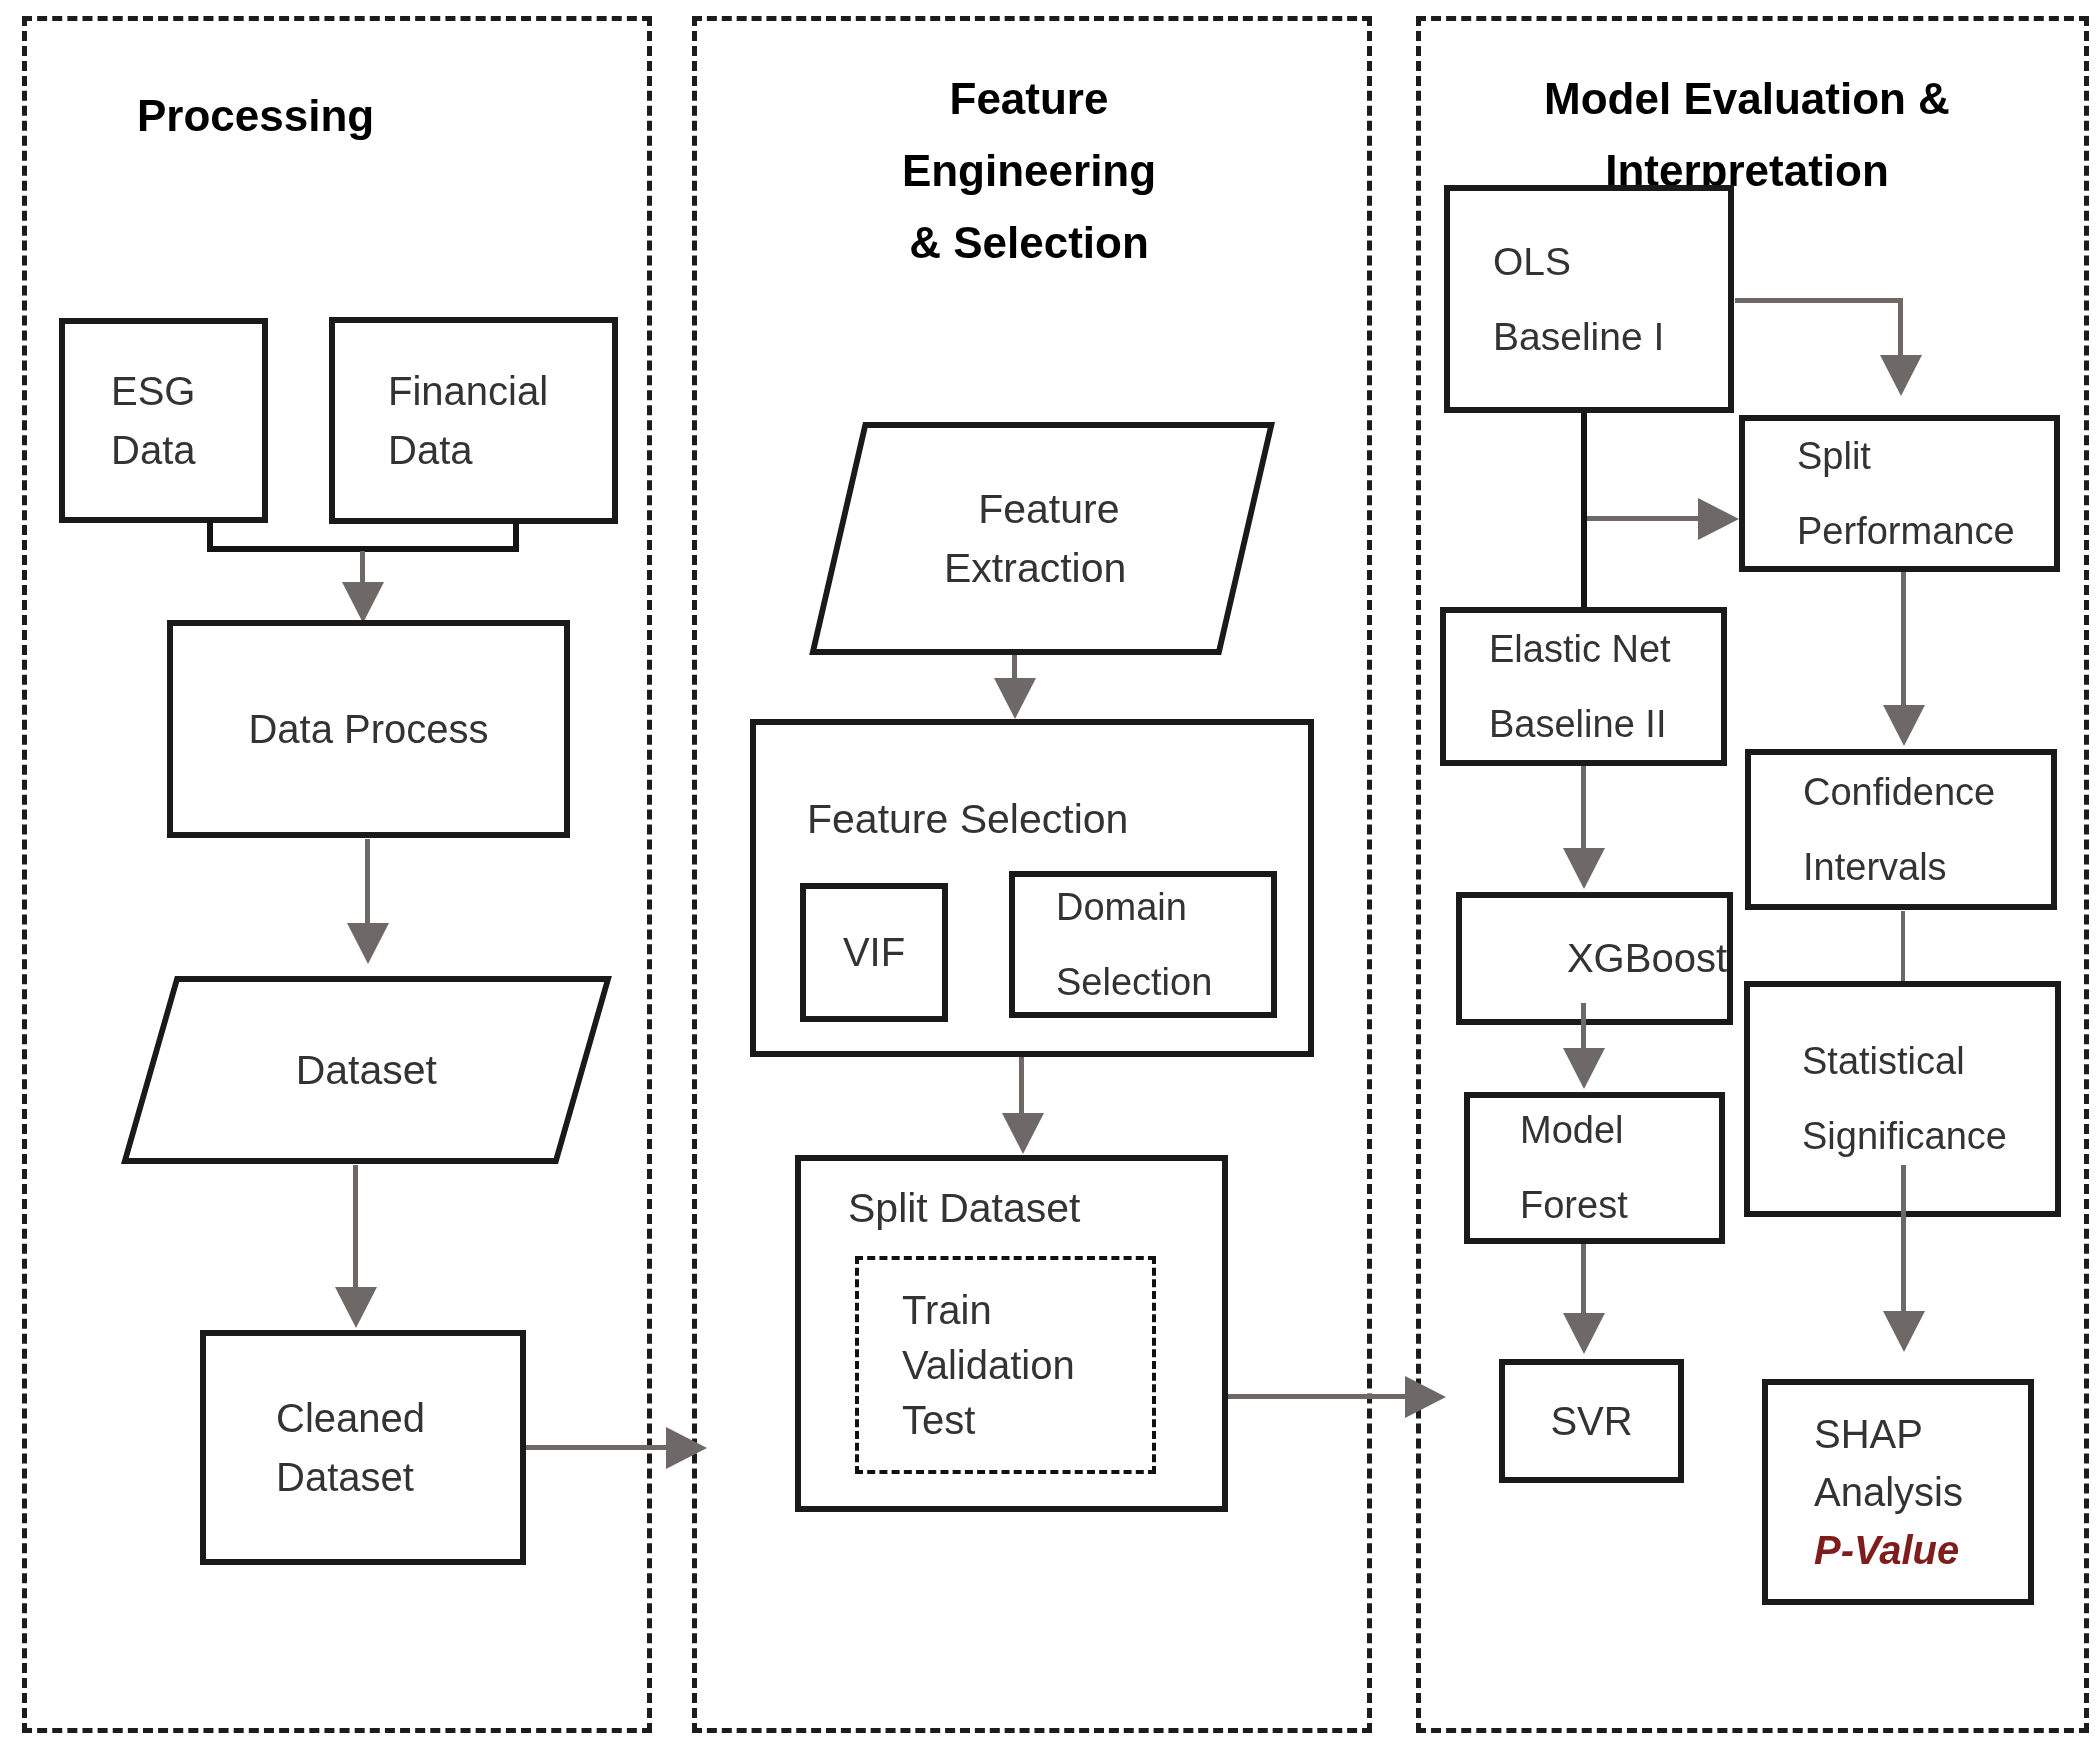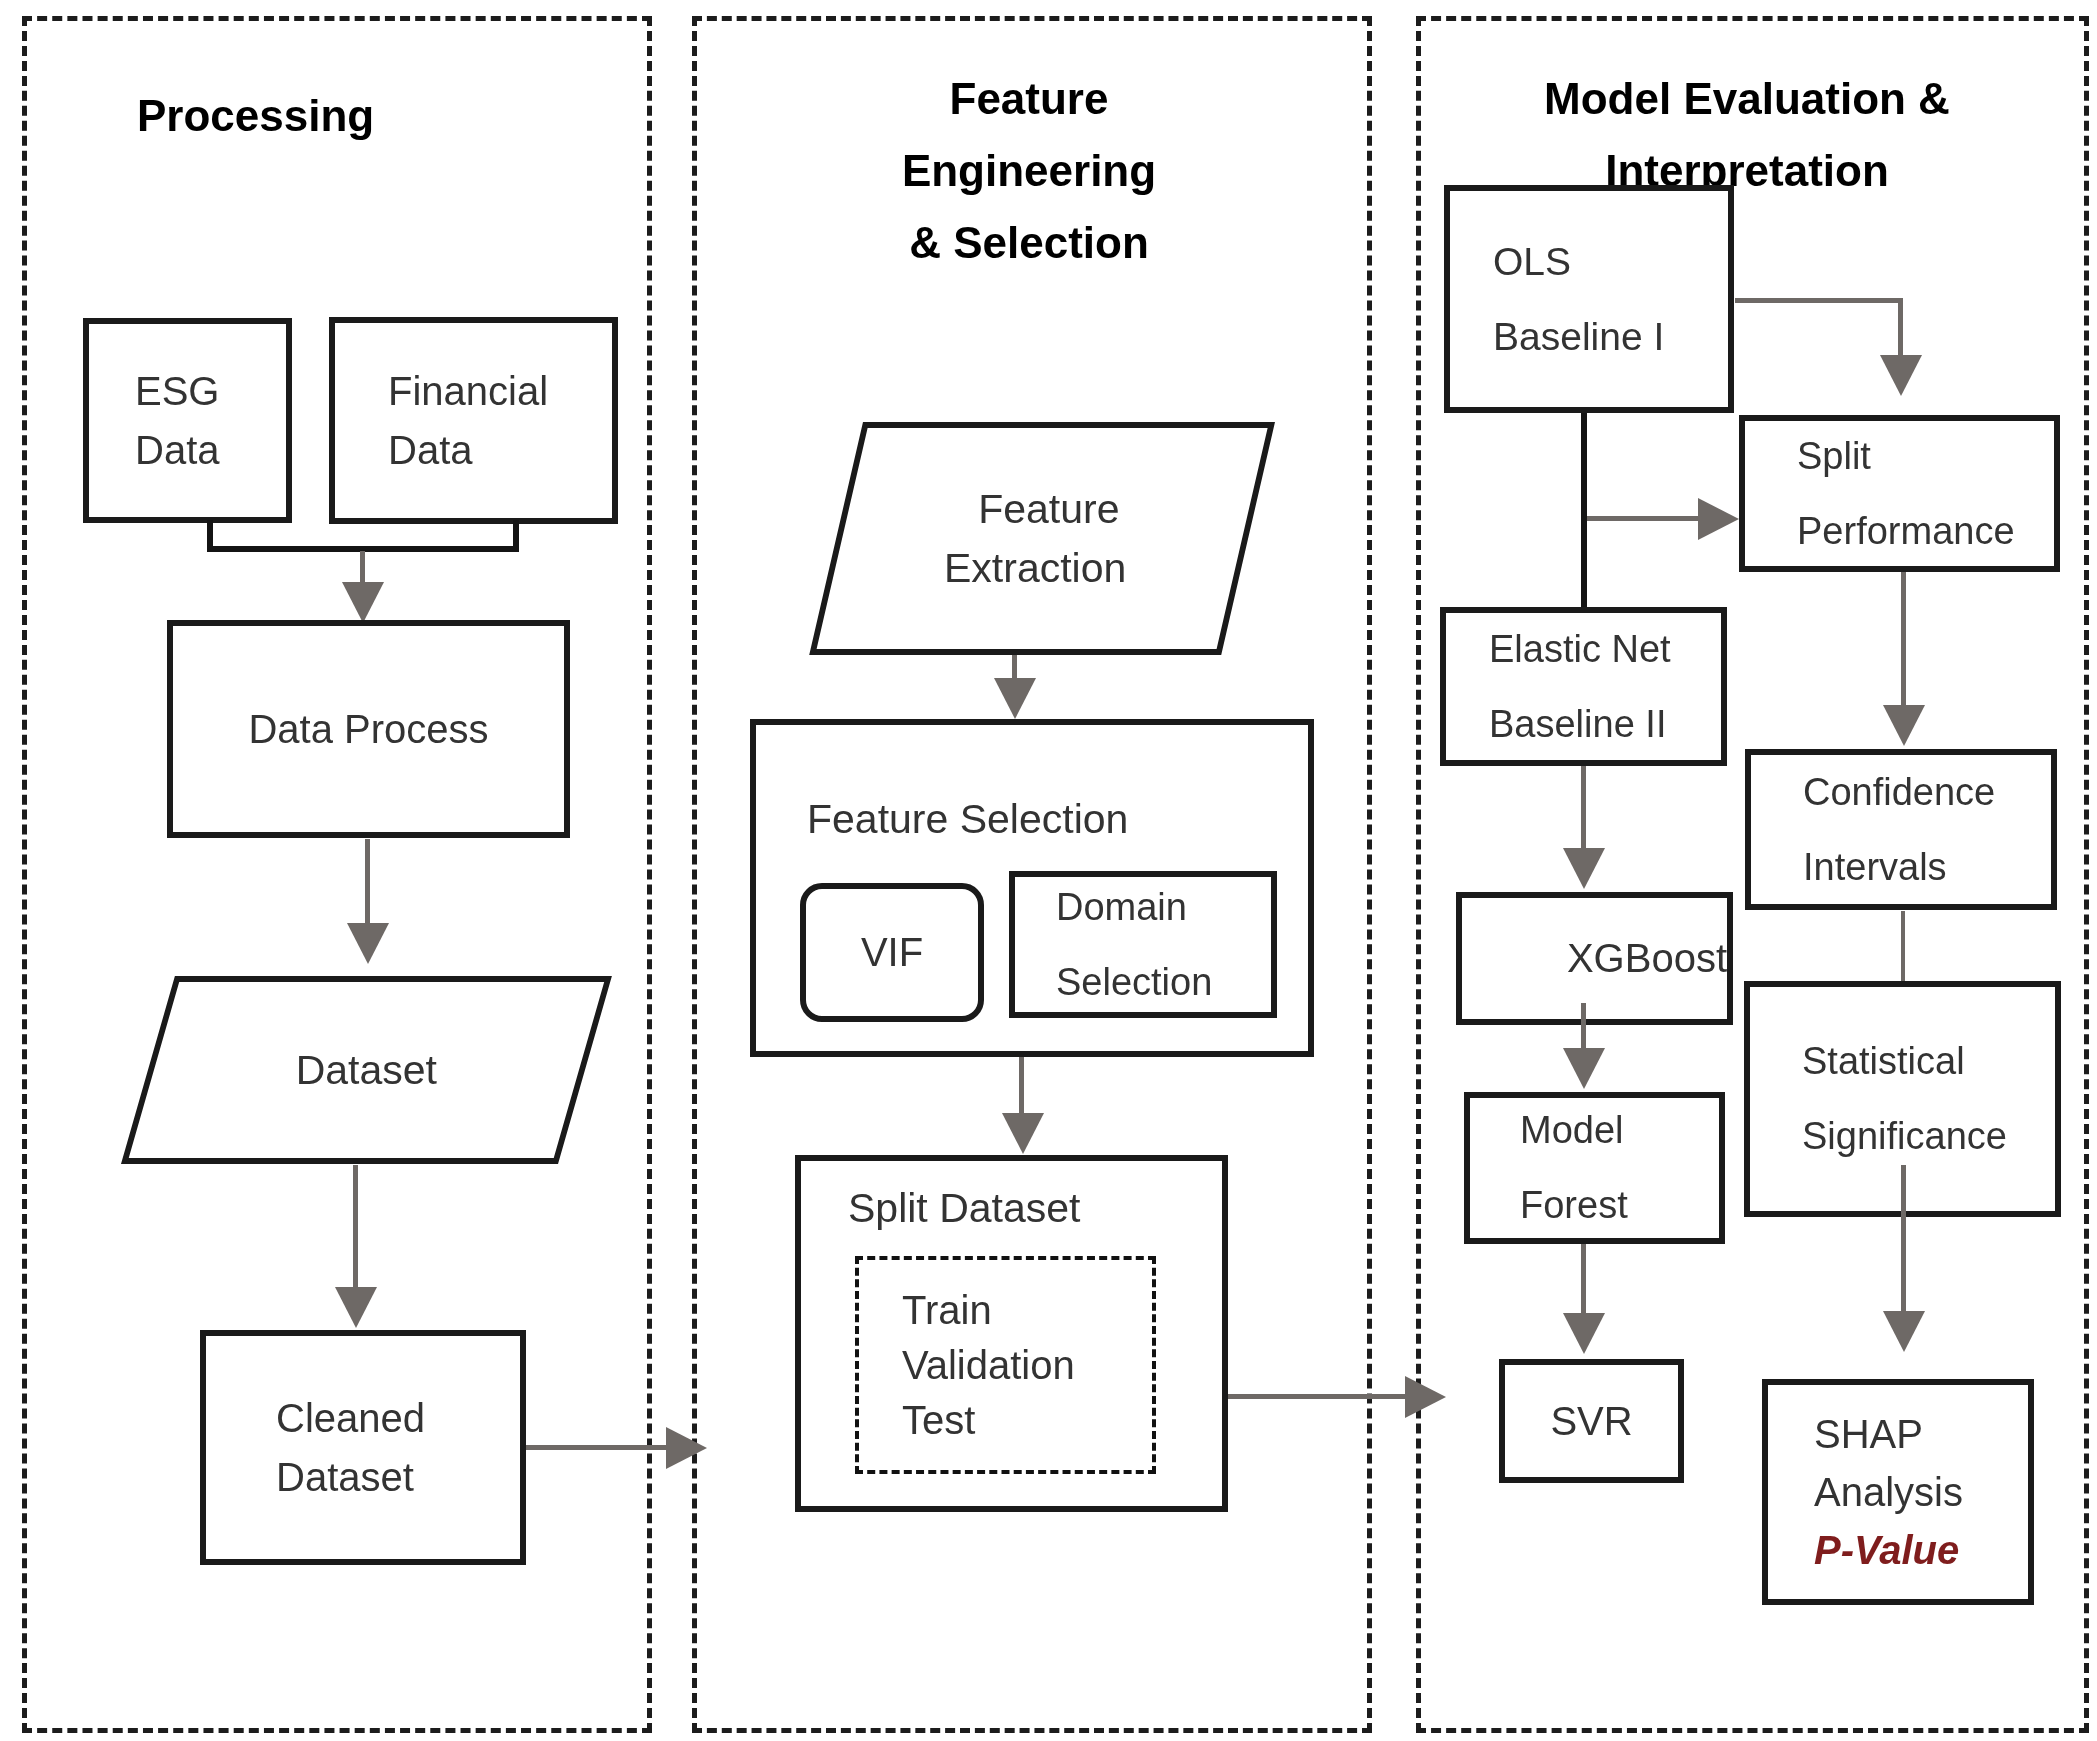--- a/index.html
+++ b/index.html
@@ -48,21 +48,21 @@
   <div class="ptitle center" style="left:766px;top:63px;width:526px;">
     <div>Feature</div>
     <div>Engineering</div>
     <div>&amp; Selection</div>
   </div>
   <div class="ptitle center" style="left:1473px;top:63px;width:548px;">
     <div>Model Evaluation &amp;</div>
     <div>Interpretation</div>
   </div>
 
-  <div class="box" style="left:59px;top:318px;width:209px;height:205px;padding-left:46px;margin-left:24px;">
+  <div class="box" style="left:59px;top:318px;width:209px;height:205px;padding-left:46px;">
     <div>ESG</div>
     <div>Data</div>
   </div>
   <div class="box" style="left:329px;top:317px;width:289px;height:207px;padding-left:53px;">
     <div>Financial</div>
     <div>Data</div>
   </div>
 
   <div class="blk-v" style="left:207px;top:520px;height:30px;"></div>
   <div class="blk-v" style="left:513px;top:520px;height:30px;"></div>
@@ -97,21 +97,21 @@
     <div class="unskew">Feature</div>
     <div class="unskew">Extraction</div>
   </div>
 
   <div class="shaft-v" style="left:1012px;top:655px;height:24.4px;"></div>
   <div class="ah-down" style="left:994px;top:678px;"></div>
 
   <div class="box" style="left:750px;top:719px;width:564px;height:338px;"></div>
   <div class="inner-title" style="left:807px;top:796px;">Feature Selection</div>
 
-  <div class="box label-center" style="left:800px;top:883px;width:184px;height:139px;border-radius:22px;">
+  <div class="box label-center" style="left:800px;top:883px;width:148px;height:139px;">
     <div>VIF</div>
   </div>
   <div class="box thin-line-height" style="left:1009px;top:871px;width:268px;height:147px;padding-left:41px;font-size:38px;">
     <div>Domain</div>
     <div>Selection</div>
   </div>
 
   <div class="shaft-v" style="left:1019px;top:1057px;height:57px;"></div>
   <div class="ah-down" style="left:1002px;top:1113px;"></div>
 

